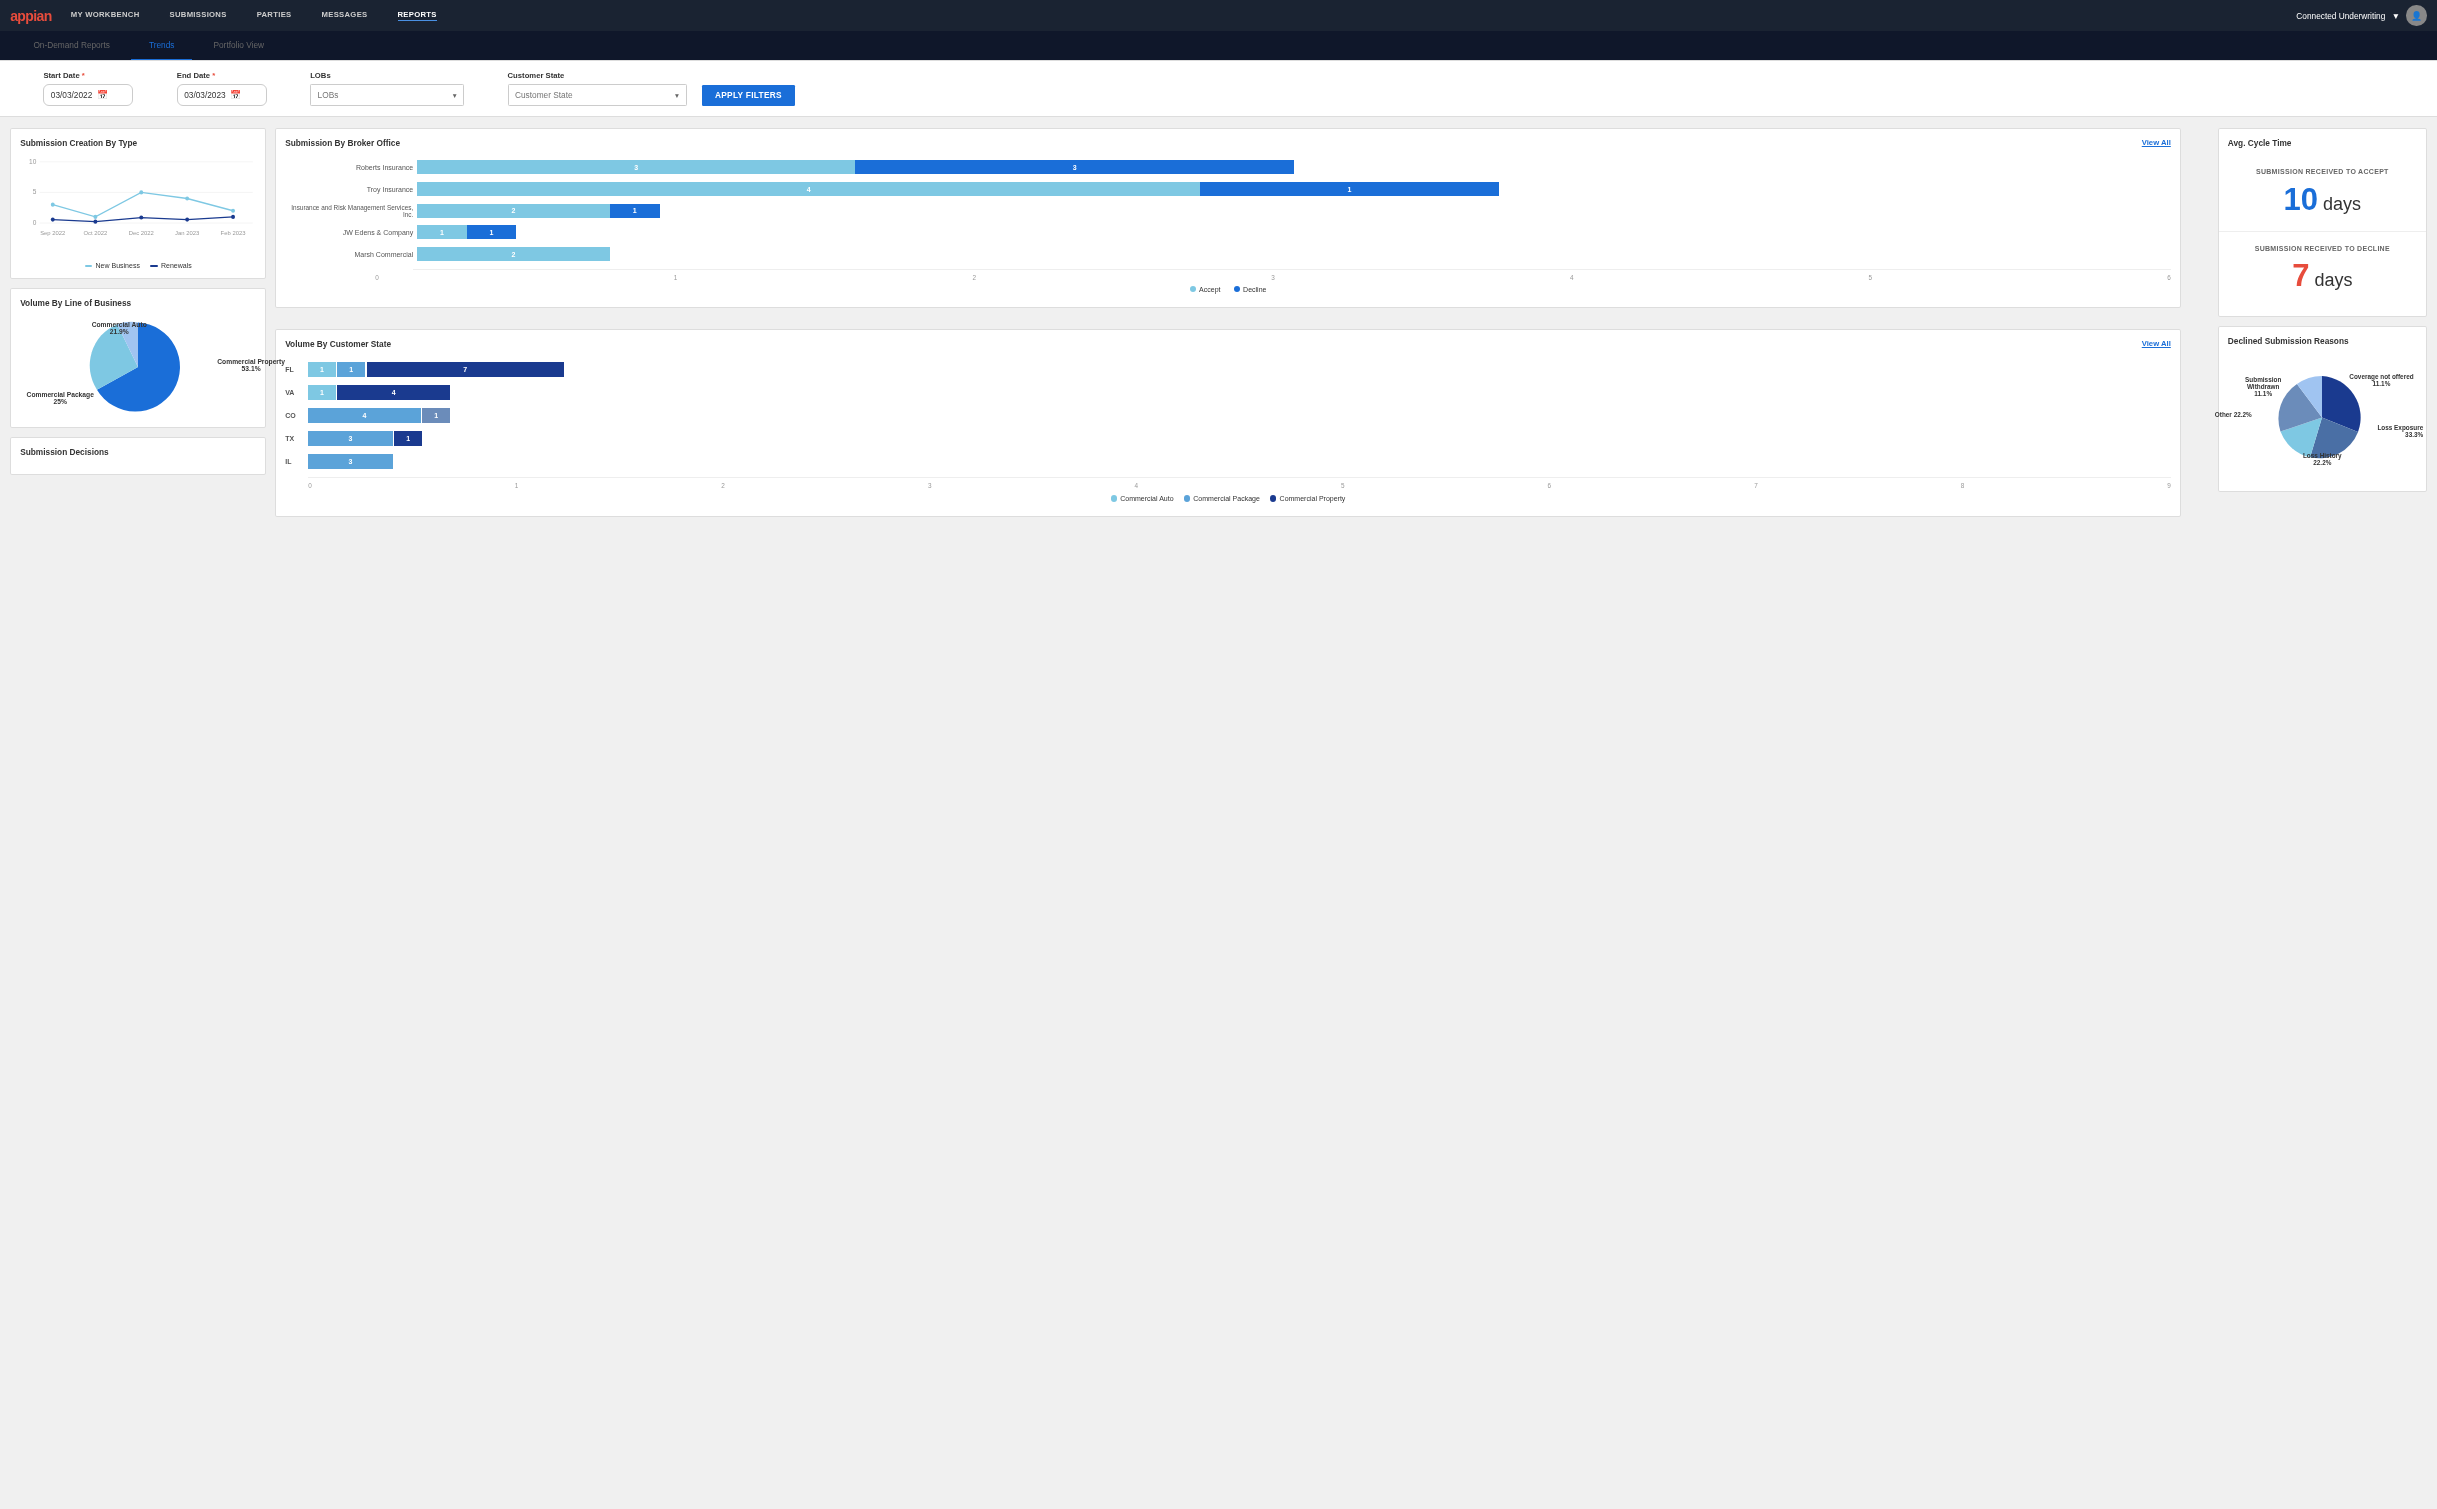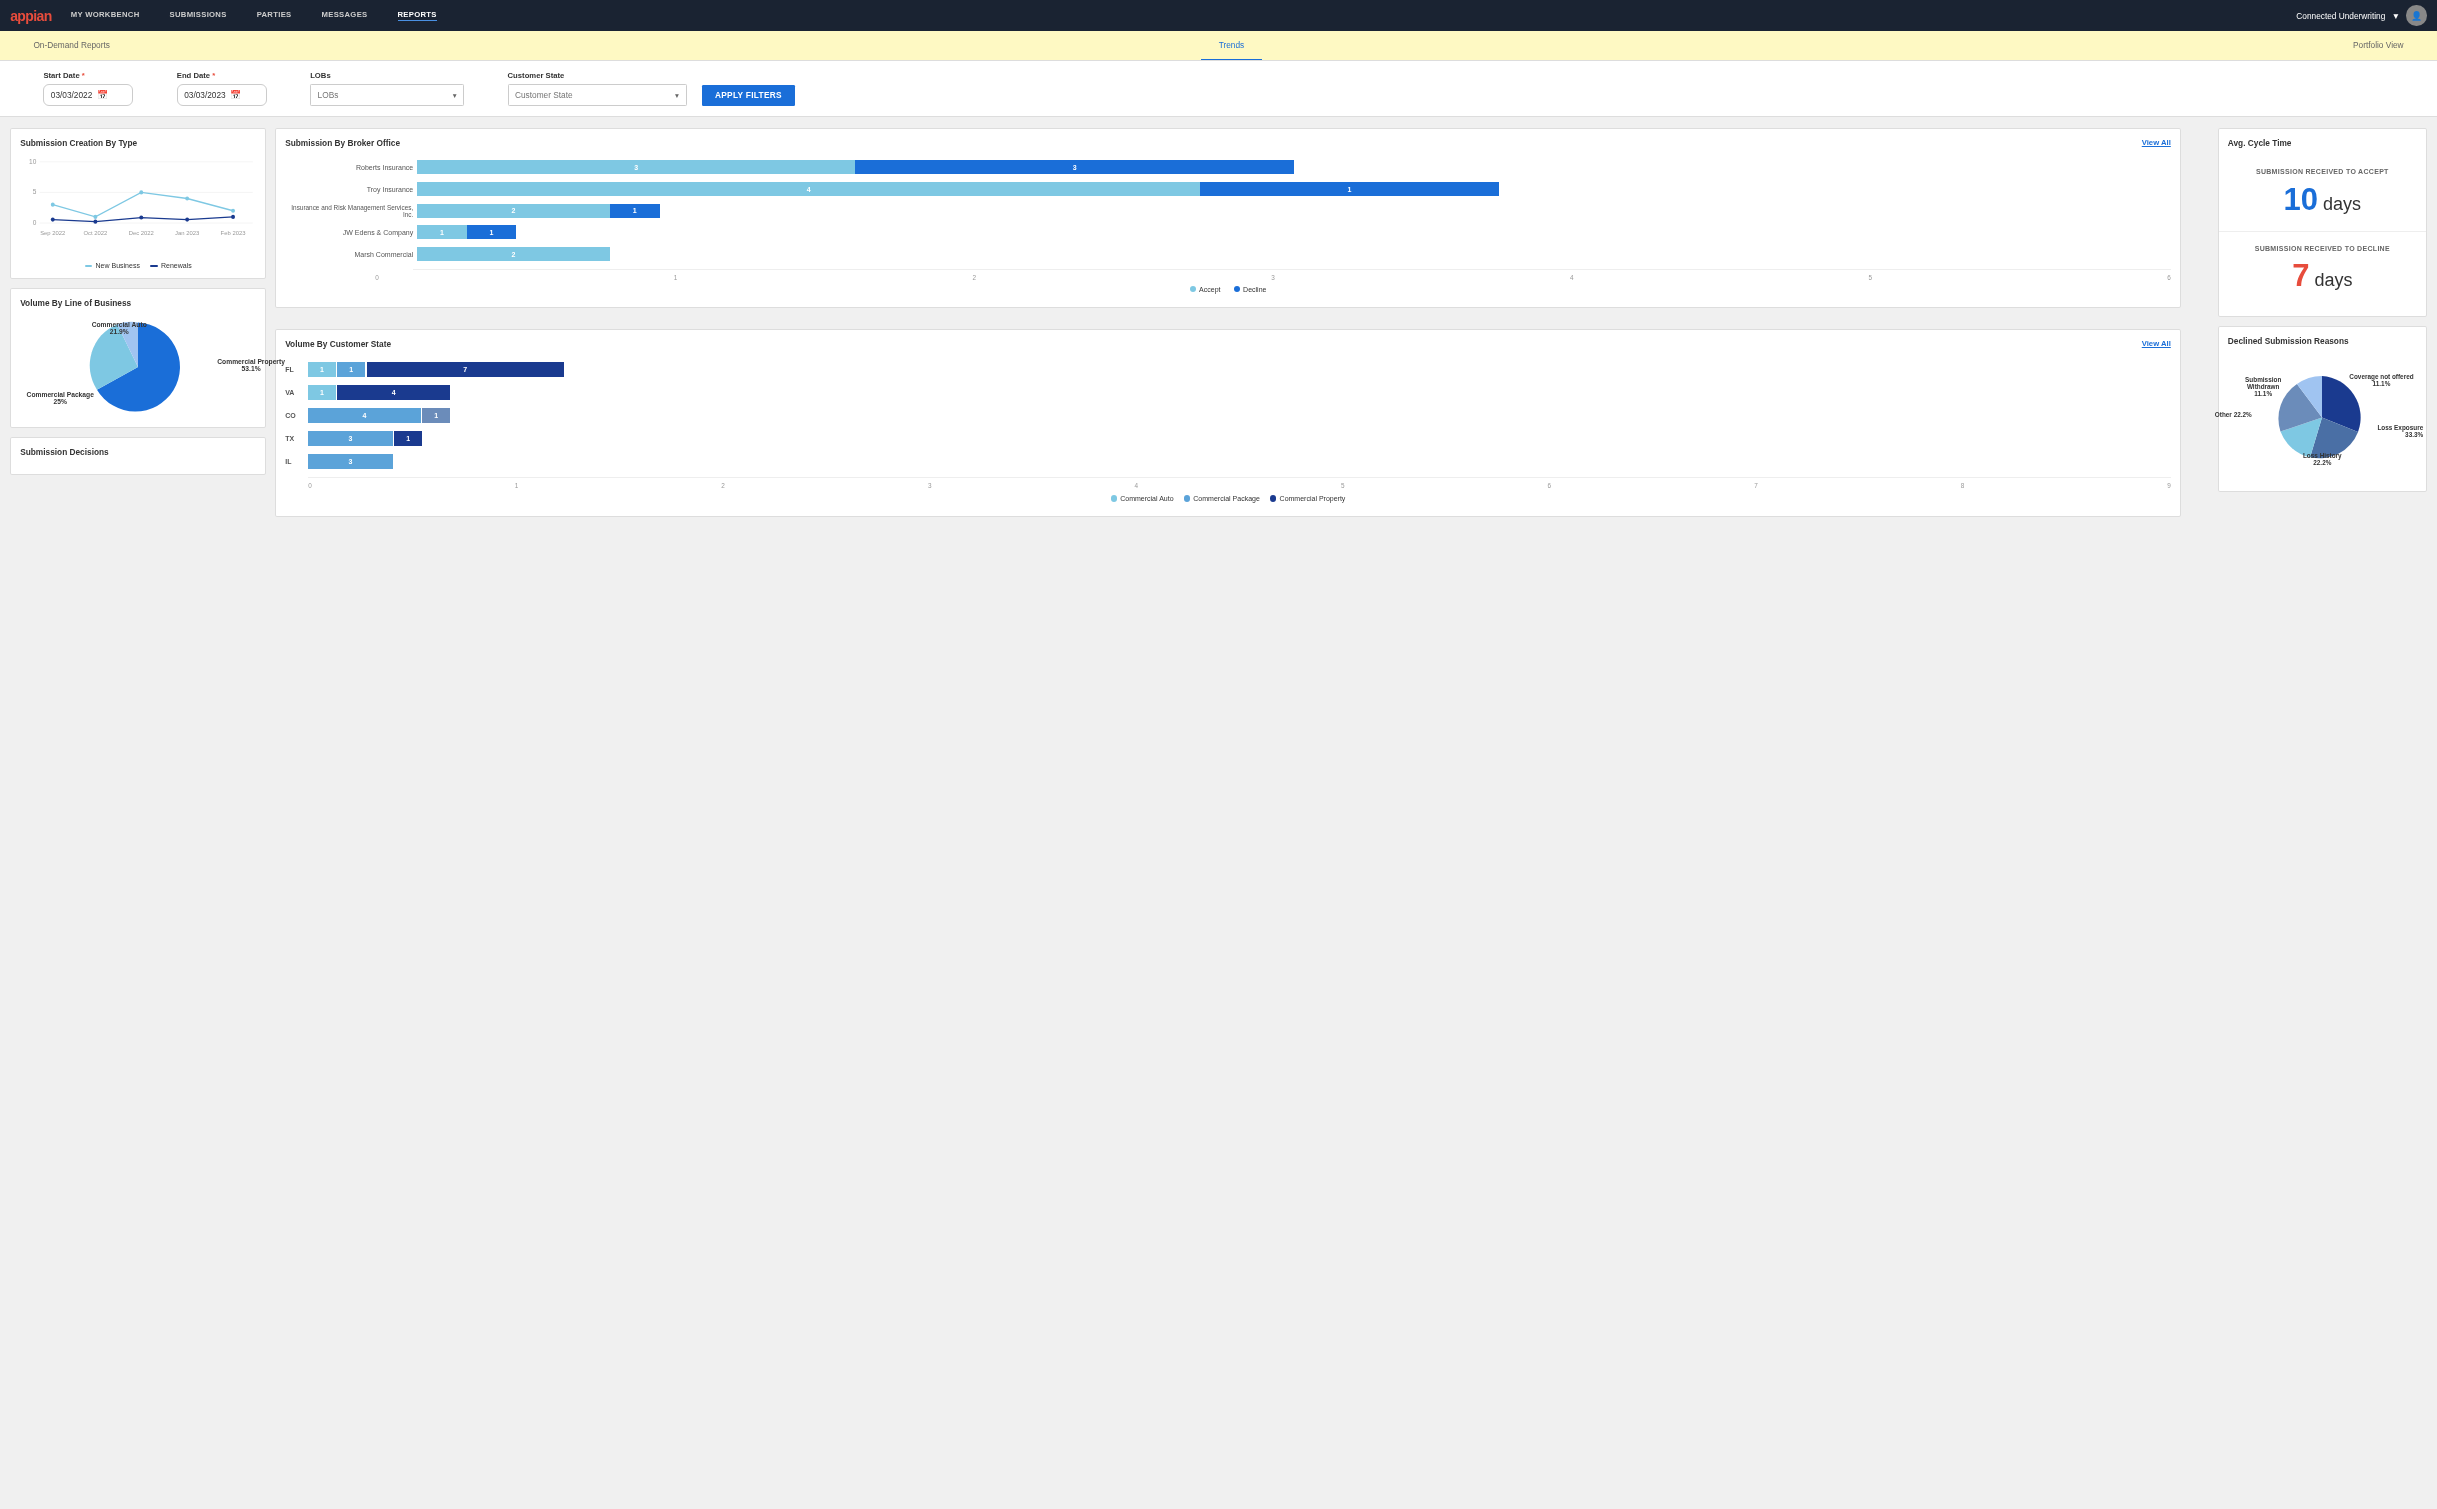--- a/index.html
+++ b/index.html
@@ -30,26 +30,25 @@
       letter-spacing: 0.3px;
       text-transform: uppercase;
       font-weight: 600;
     }
     .nav-links a.active { color: #fff; border-bottom: 1.3px solid #4a90e2; padding-bottom: 1.3px; }
     .user-area { display: flex; align-items: center; gap: 6.4px; color: #fff; font-size: 8.3px; }
     .avatar { width: 20.5px; height: 20.5px; border-radius: 50%; background: #888; overflow: hidden; display: flex; align-items: center; justify-content: center; font-size: 9px; }
 
     
     .tabs-bar {
-      background: #fef9c3;
+      background: #0f172a;
       border-bottom: 0.6px solid #ddd;
       display: flex;
       padding: 0 15.4px;
-      gap: 16px;
-      justify-content: space-between;
+      gap: 3px;
     }
     .tab {
       padding: 9px 18px;
       font-size: 8.3px;
       color: #666;
       cursor: pointer;
       border-bottom: 1.9px solid transparent;
       font-weight: 500;
     }
     .tab.active { color: #1a6ed8; border-bottom: 1.9px solid #1a6ed8; font-weight: 400; }

